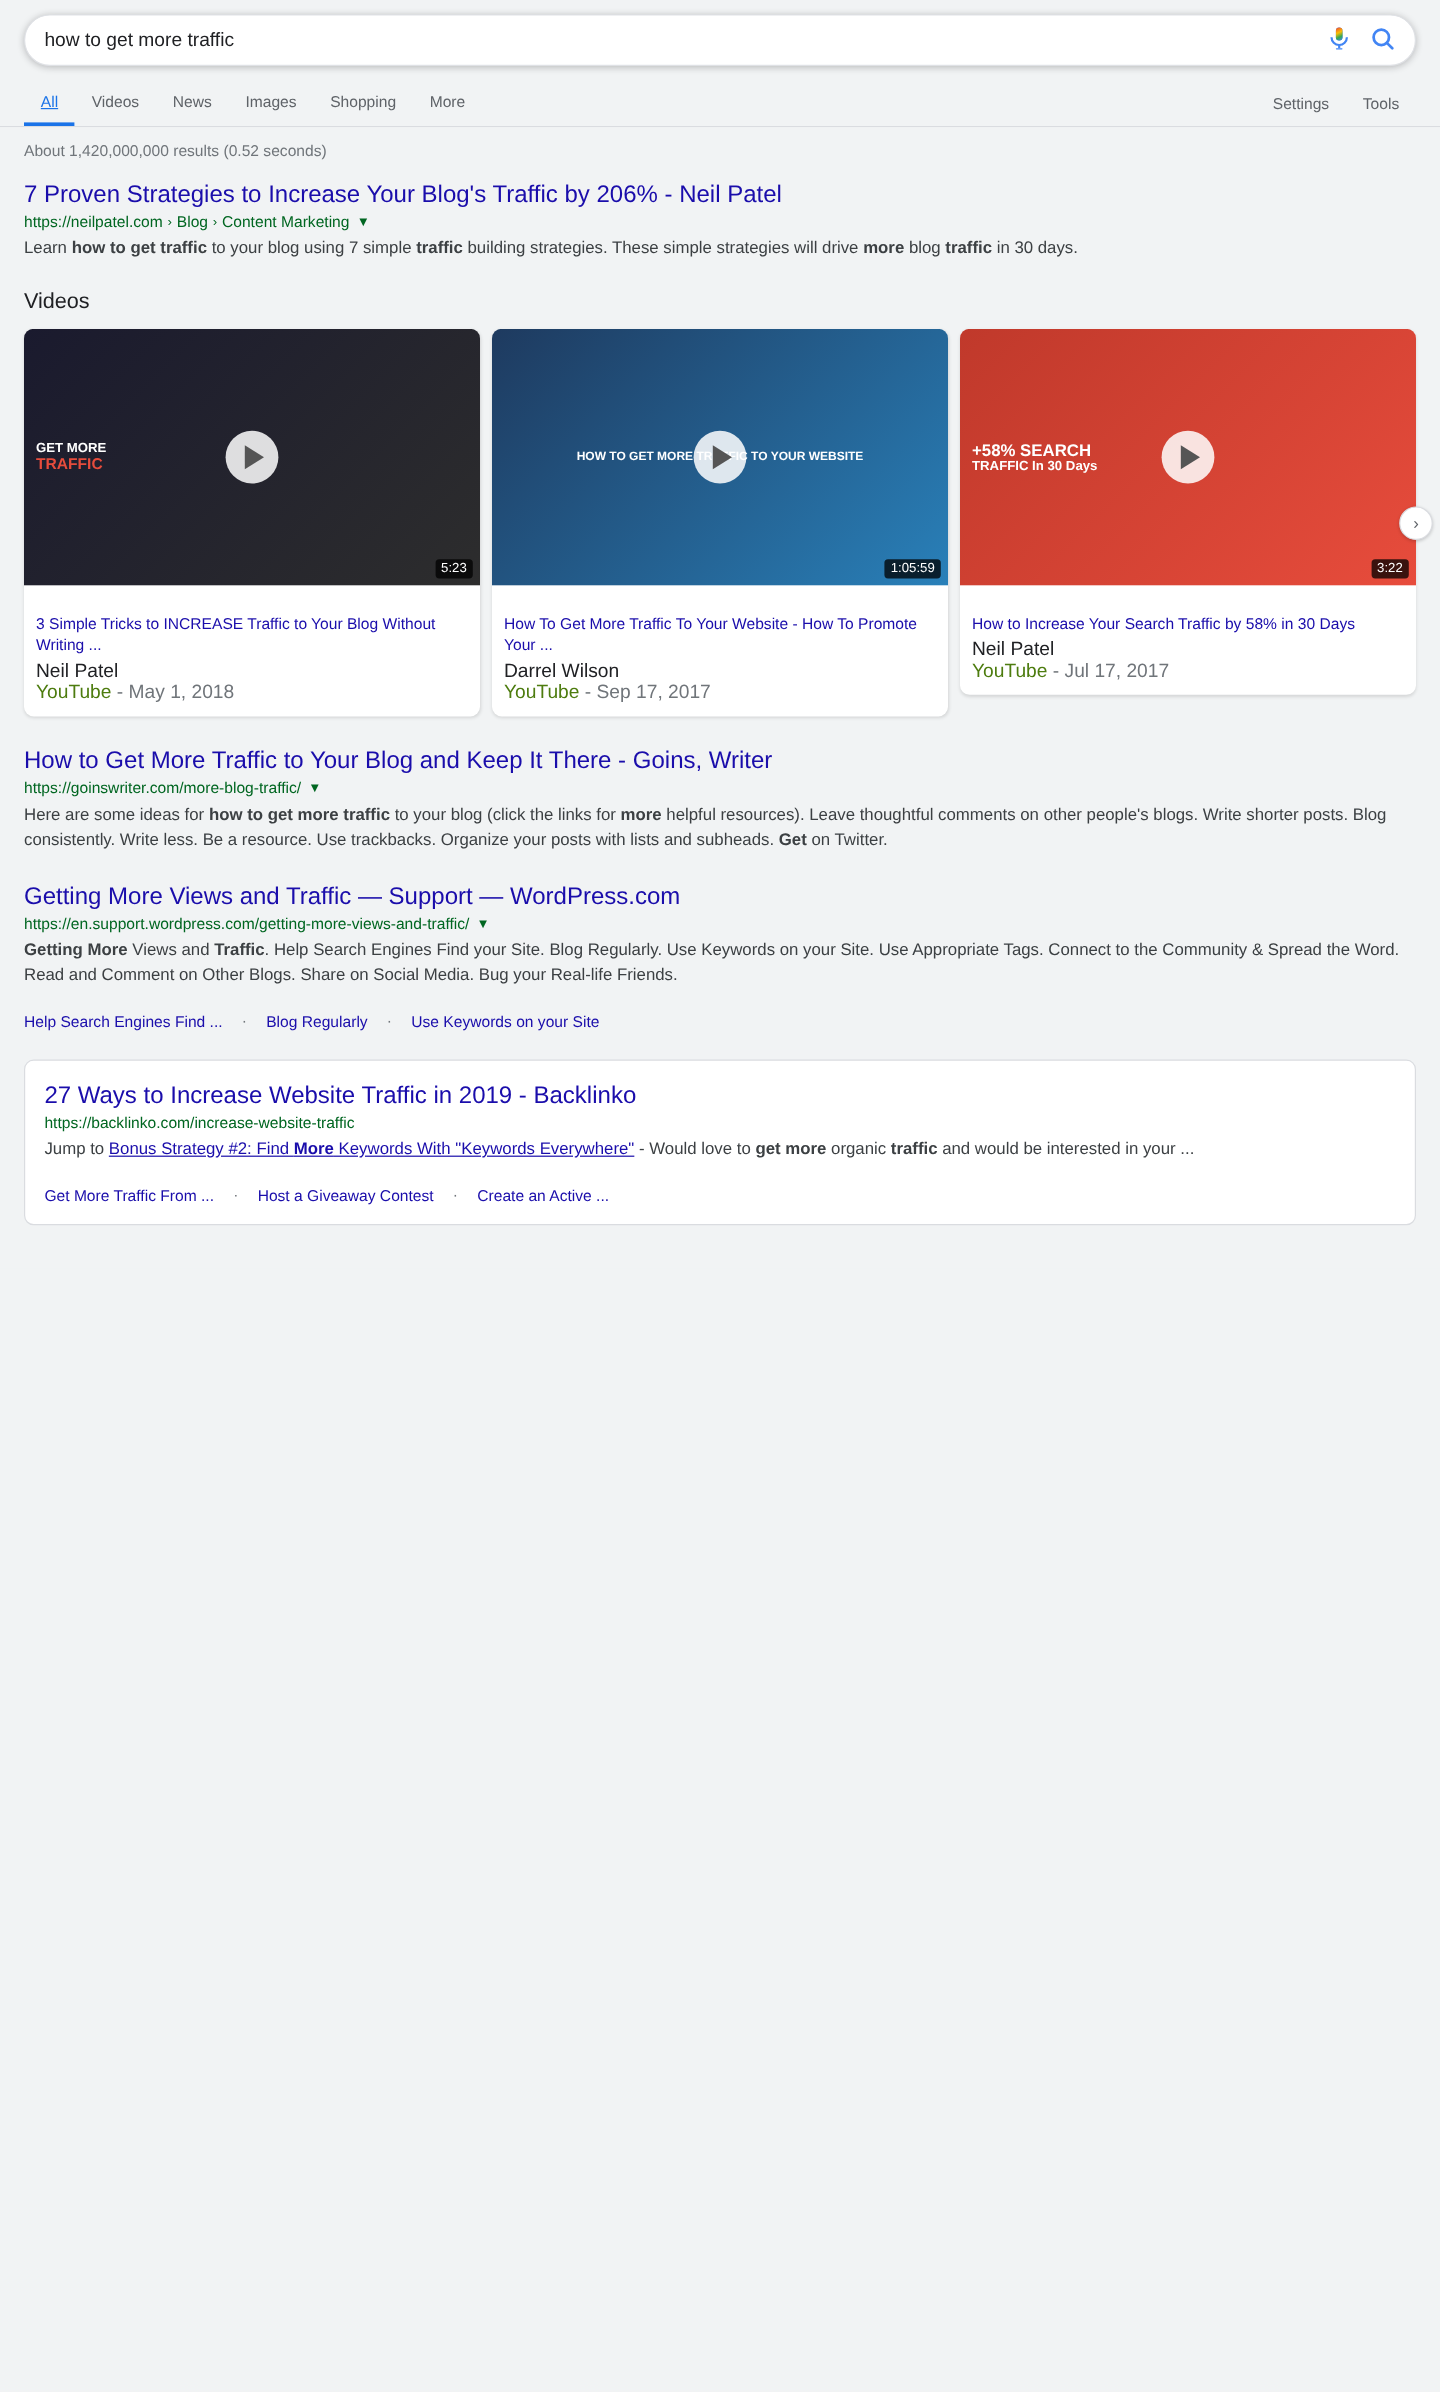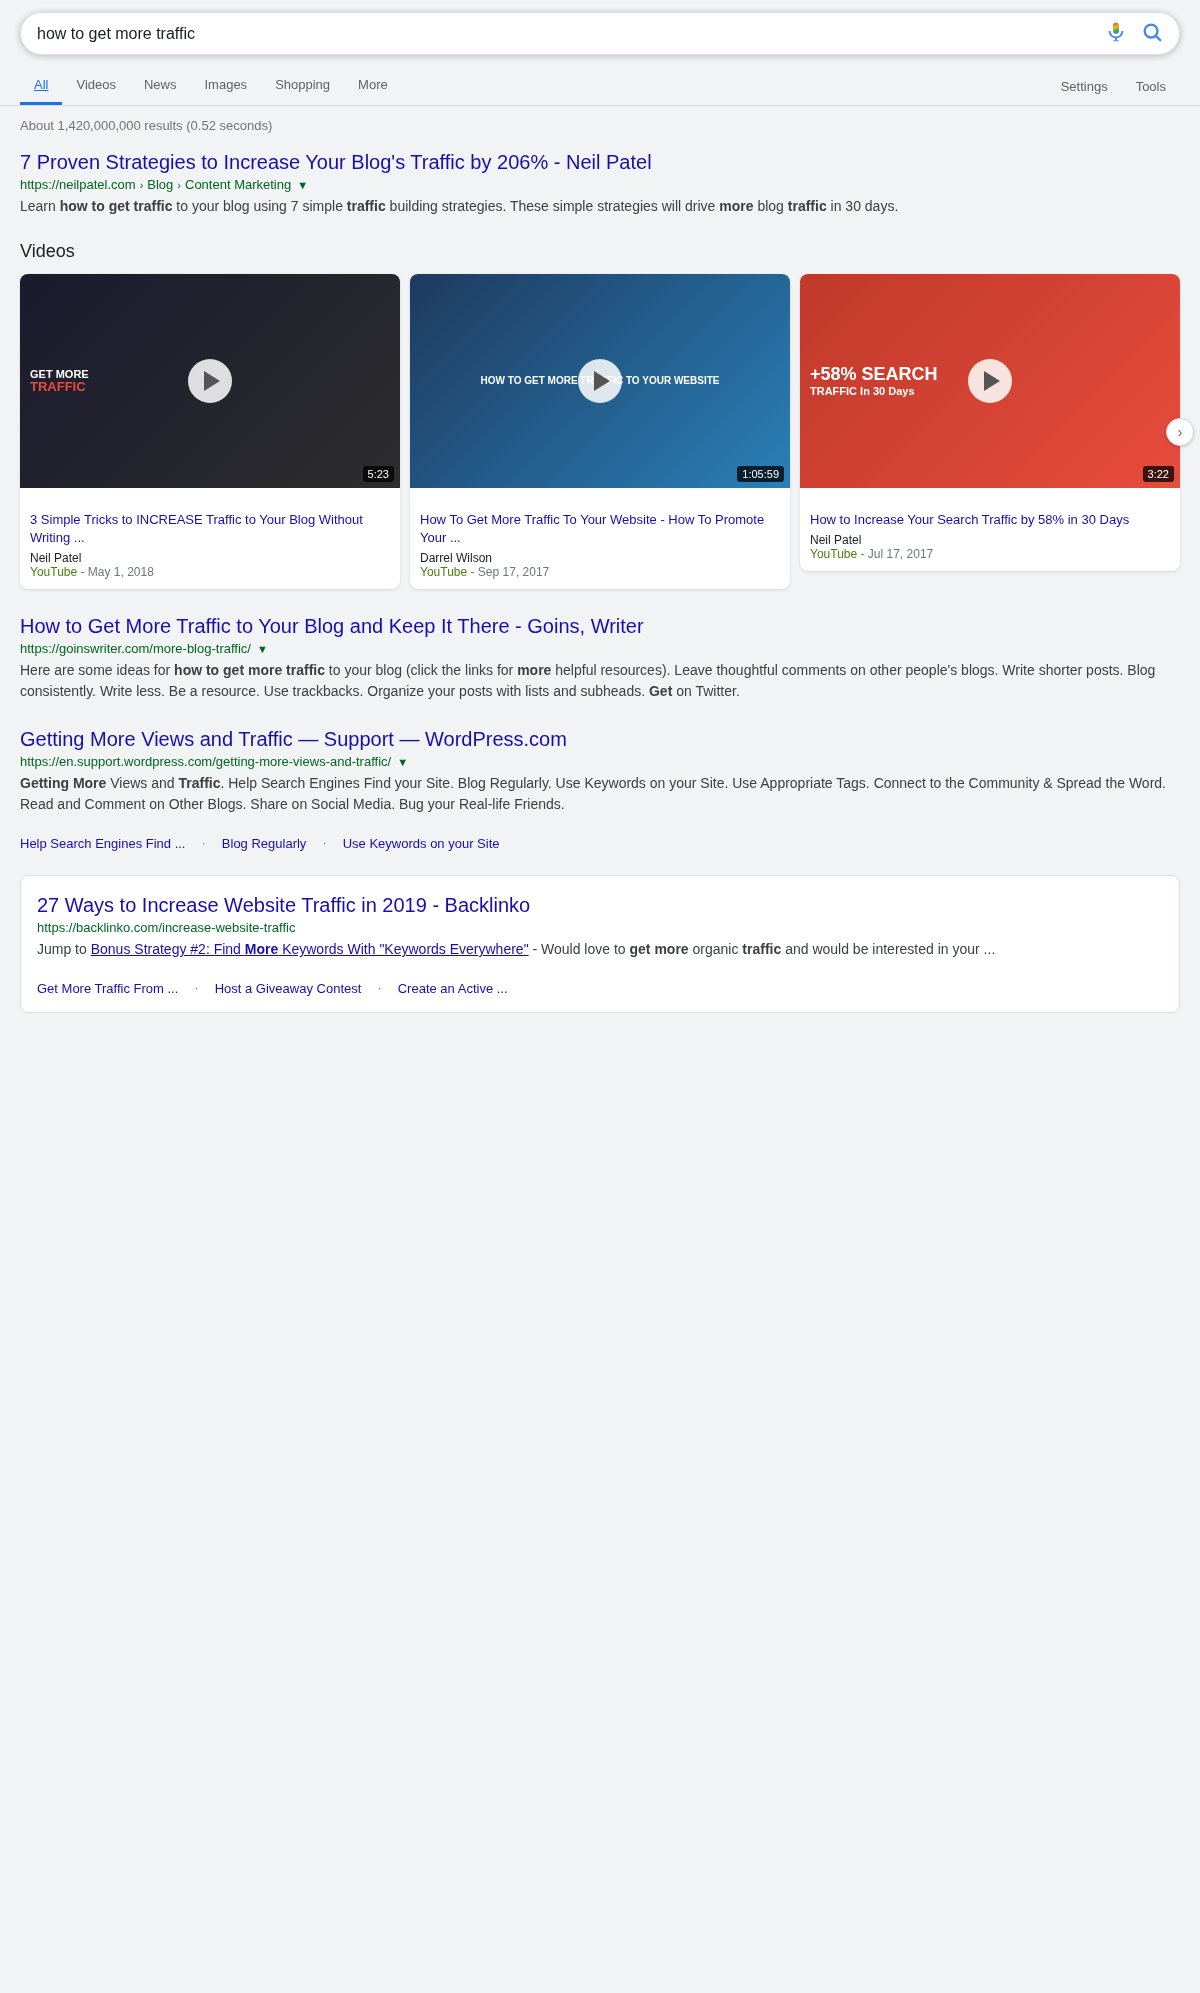--- a/index.html
+++ b/index.html
@@ -184,21 +184,21 @@
     }
     .video-title a {
       font-size: 13px;
       color: #1a0dab;
       text-decoration: none;
       line-height: 1.4;
       display: block;
       margin-bottom: 4px;
     }
     .video-meta {
-      font-size: 12px;
+      font-size: 16px;
       color: #70757a;
       margin-top: 0;
     }
     .video-meta .source { color: #202124; }
     .video-meta .yt { color: #4d7c0f; font-weight: 500; }
     .carousel-arrow {
       position: absolute;
       right: -14px;
       top: 50%;
       transform: translateY(-50%);
@@ -248,21 +248,21 @@
       font-size: 10px; font-weight: 700;
       color: #fff; text-transform: uppercase; line-height: 1.2;
     }
     .thumb-v3-content {
       position: absolute; top: 0; left: 0; right: 0; bottom: 0;
       display: flex; flex-direction: column;
       align-items: flex-start; justify-content: center;
       padding: 10px;
     }
     .percent-text {
-      font-size: 18px; font-weight: 900; color: #fff;
+      font-size: 14px; font-weight: 900; color: #fff;
     }
     .search-traffic-text {
       font-size: 11px; font-weight: 700; color: #fff;
     }
 
     
     .highlighted-result {
       background: #fff;
       border: 1px solid #dadce0;
       border-radius: 8px;

